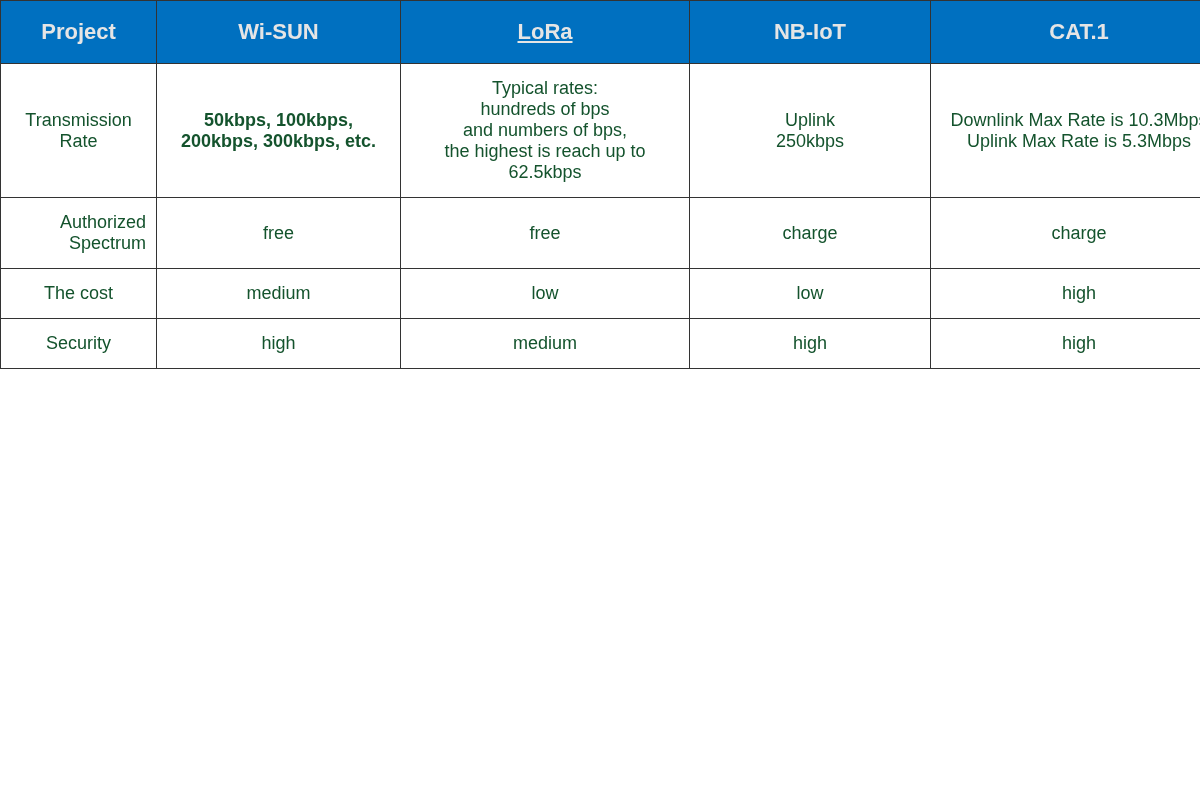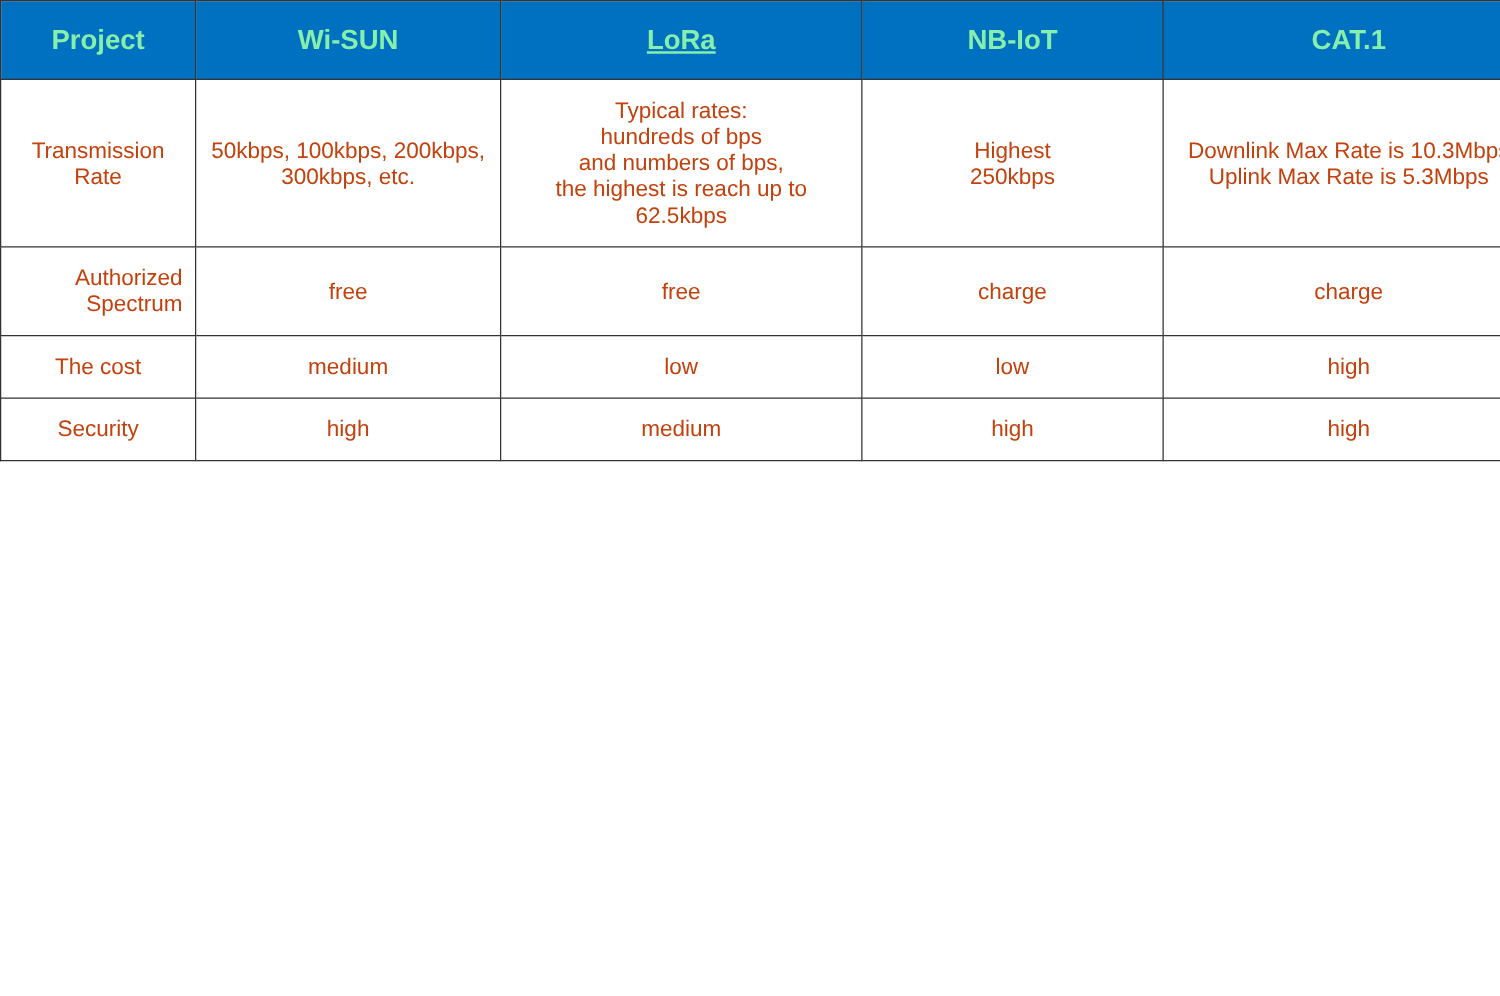--- a/index.html
+++ b/index.html
@@ -24,28 +24,28 @@
     .comparison-table th,
     .comparison-table td {
       border: 1.5px solid #333;
       padding: 14px 10px;
       text-align: center;
       vertical-align: middle;
     }
 
     .comparison-table thead th {
       background-color: #0070c0;
-      color: #86efac;
+      color: #e5e5e5;
       font-size: 22px;
       font-weight: bold;
       padding: 18px 10px;
     }
 
     .comparison-table tbody td {
-      color: #c2410c;
+      color: #14532d;
       font-size: 18px;
     }
 
     .col-project { width: 156px; }
     .col-wisun   { width: 244px; }
     .col-lora    { width: 289px; text-decoration: underline; }
     .col-nbiot   { width: 241px; }
     .col-cat1    { width: 297px; }
   </style>
 </head>
@@ -58,26 +58,26 @@
       <th class="col-wisun">Wi-SUN</th>
       <th class="col-lora">LoRa</th>
       <th class="col-nbiot">NB-IoT</th>
       <th class="col-cat1">CAT.1</th>
     </tr>
   </thead>
   <tbody id="table-body">
   <tr>
         <td style="white-space: pre-line;">Transmission
 Rate</td>
-        <td style="white-space: pre-line;">50kbps, 100kbps, 200kbps, 300kbps, etc.</td>
+        <td style="white-space: pre-line; font-weight: bold;">50kbps, 100kbps, 200kbps, 300kbps, etc.</td>
         <td style="white-space: pre-line;">Typical rates:
 hundreds of bps
 and numbers of bps,
 the highest is reach up to 62.5kbps</td>
-        <td style="white-space: pre-line;">Highest
+        <td style="white-space: pre-line;">Uplink
 250kbps</td>
         <td style="white-space: pre-line;">Downlink Max Rate is 10.3Mbps
 Uplink Max Rate is 5.3Mbps</td>
       </tr>
       <tr>
         <td style="white-space: pre-line; text-align: right;">Authorized
 Spectrum</td>
         <td style="white-space: pre-line;">free</td>
         <td style="white-space: pre-line;">free</td>
         <td style="white-space: pre-line;">charge</td>

